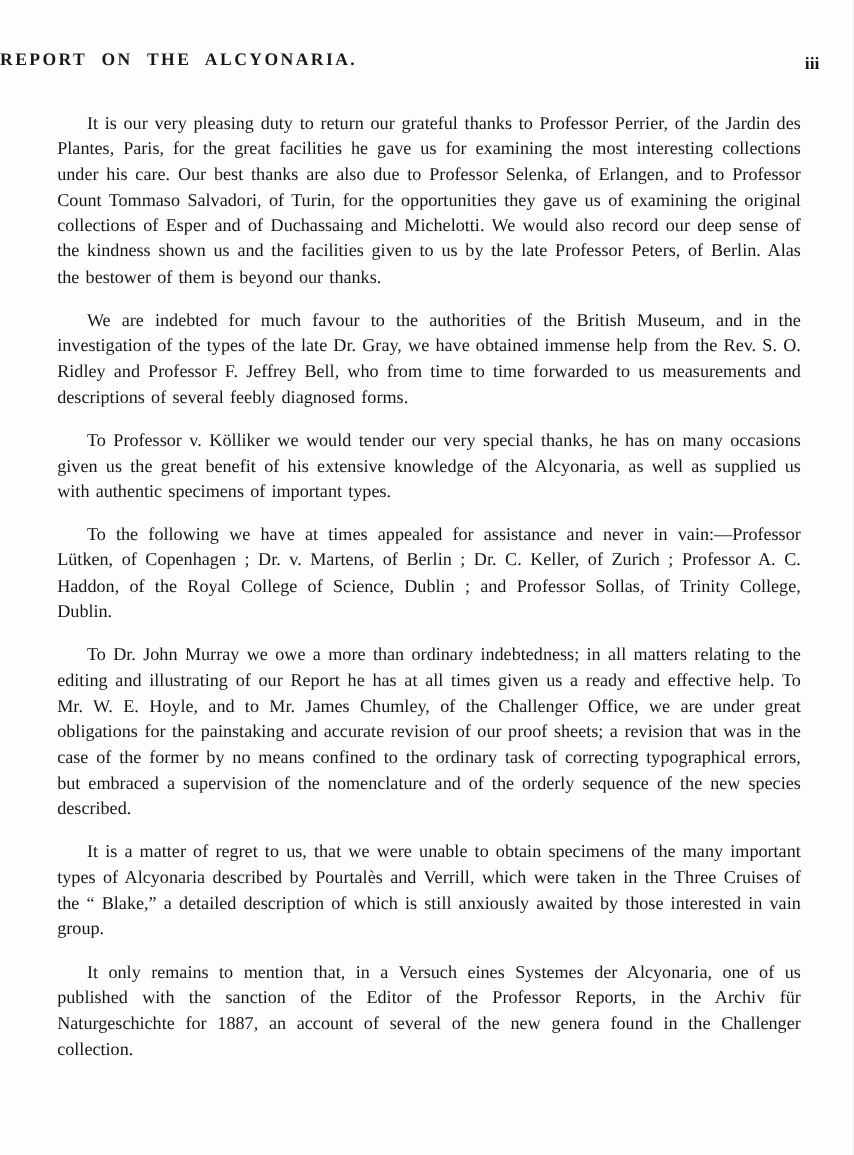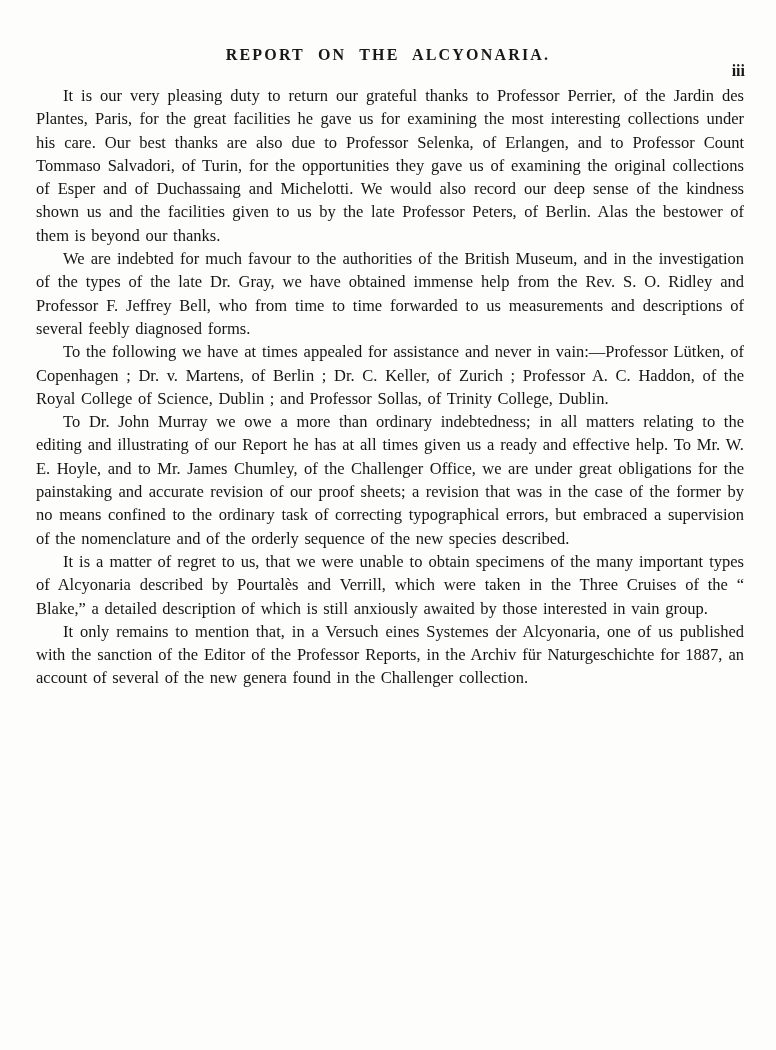--- a/index.html
+++ b/index.html
@@ -19,61 +19,61 @@
   }
   .page-header {
     position: absolute;
     top: 46px;
     left: 0;
     width: 100%;
     height: 24px;
   }
   .running-title {
     display: block;
-    text-align: center;
     font-size: 16px;
     font-weight: 700;
     letter-spacing: 2.2px;
     word-spacing: 7px;
     color: #181818;
   }
   .folio {
     position: absolute;
-    top: 16px;
+    top: 4px;
     right: 31px;
     font-size: 16px;
     font-weight: 700;
     color: #181818;
   }
   .page-body {
     position: absolute;
     top: 84px;
     left: 36px;
     width: 708px;
     text-align: justify;
   }
   .page-body p {
-    margin: 0;
+    margin: 16px;
     text-indent: 27px;
     font-size: 16.5px;
     line-height: 23.3px;
     word-spacing: 1.5px;
     color: #151515;
   }
 </style>
 </head>
 <body>
 
 <div class="page">
   <div class="page-header">
     <span class="running-title">REPORT ON THE ALCYONARIA.</span>
     <span class="folio">iii</span>
   </div>
 
   <div class="page-body">
     <p>It is our very pleasing duty to return our grateful thanks to Professor Perrier, of the Jardin des Plantes, Paris, for the great facilities he gave us for examining the most interesting collections under his care.  Our best thanks are also due to Professor Selenka, of Erlangen, and to Professor Count Tommaso Salvadori, of Turin, for the opportunities they gave us of examining the original collections of Esper and of Duchassaing and Michelotti.  We would also record our deep sense of the kindness shown us and the facilities given to us by the late Professor Peters, of Berlin.  Alas the bestower of them is beyond our thanks.</p>
     <p>We are indebted for much favour to the authorities of the British Museum, and in the investigation of the types of the late Dr. Gray, we have obtained immense help from the Rev. S. O. Ridley and Professor F. Jeffrey Bell, who from time to time forwarded to us measurements and descriptions of several feebly diagnosed forms.</p>
+    <p>To Professor v. Kölliker we would tender our very special thanks, he has on many occasions given us the great benefit of his extensive knowledge of the Alcyonaria, as well as supplied us with authentic specimens of important types.</p>
     <p>To the following we have at times appealed for assistance and never in vain:—Professor Lütken, of Copenhagen ; Dr. v. Martens, of Berlin ; Dr. C. Keller, of Zurich ; Professor A. C. Haddon, of the Royal College of Science, Dublin ; and Professor Sollas, of Trinity College, Dublin.</p>
     <p>To Dr. John Murray we owe a more than ordinary indebtedness; in all matters relating to the editing and illustrating of our Report he has at all times given us a ready and effective help.  To Mr. W. E. Hoyle, and to Mr. James Chumley, of the Challenger Office, we are under great obligations for the painstaking and accurate revision of our proof sheets; a revision that was in the case of the former by no means confined to the ordinary task of correcting typographical errors, but embraced a supervision of the nomenclature and of the orderly sequence of the new species described.</p>
     <p>It is a matter of regret to us, that we were unable to obtain specimens of the many important types of Alcyonaria described by Pourtalès and Verrill, which were taken in the Three Cruises of the “ Blake,” a detailed description of which is still anxiously awaited by those interested in vain group.</p>
     <p>It only remains to mention that, in a Versuch eines Systemes der Alcyonaria, one of us published with the sanction of the Editor of the Professor Reports, in the Archiv für Naturgeschichte for 1887, an account of several of the new genera found in the Challenger collection.</p>
   </div>
 </div>
 
 </body></html>

